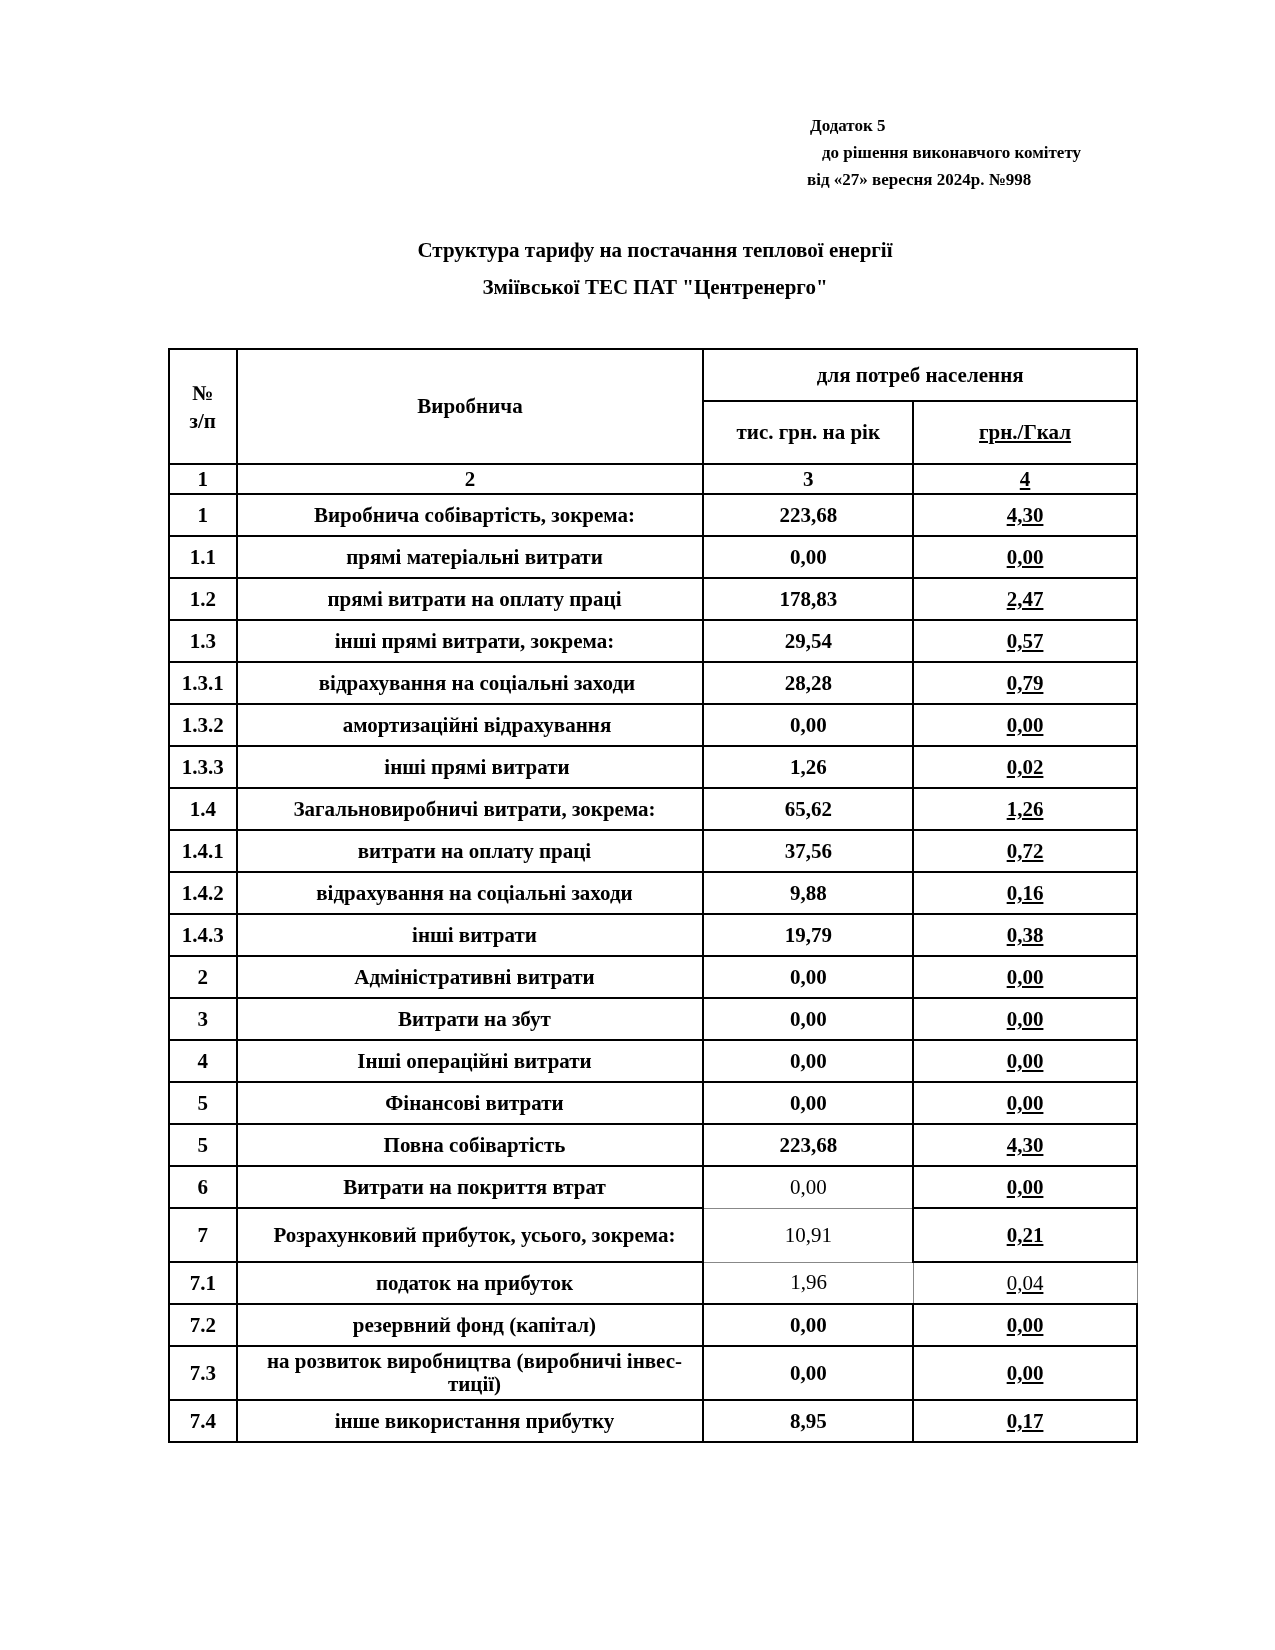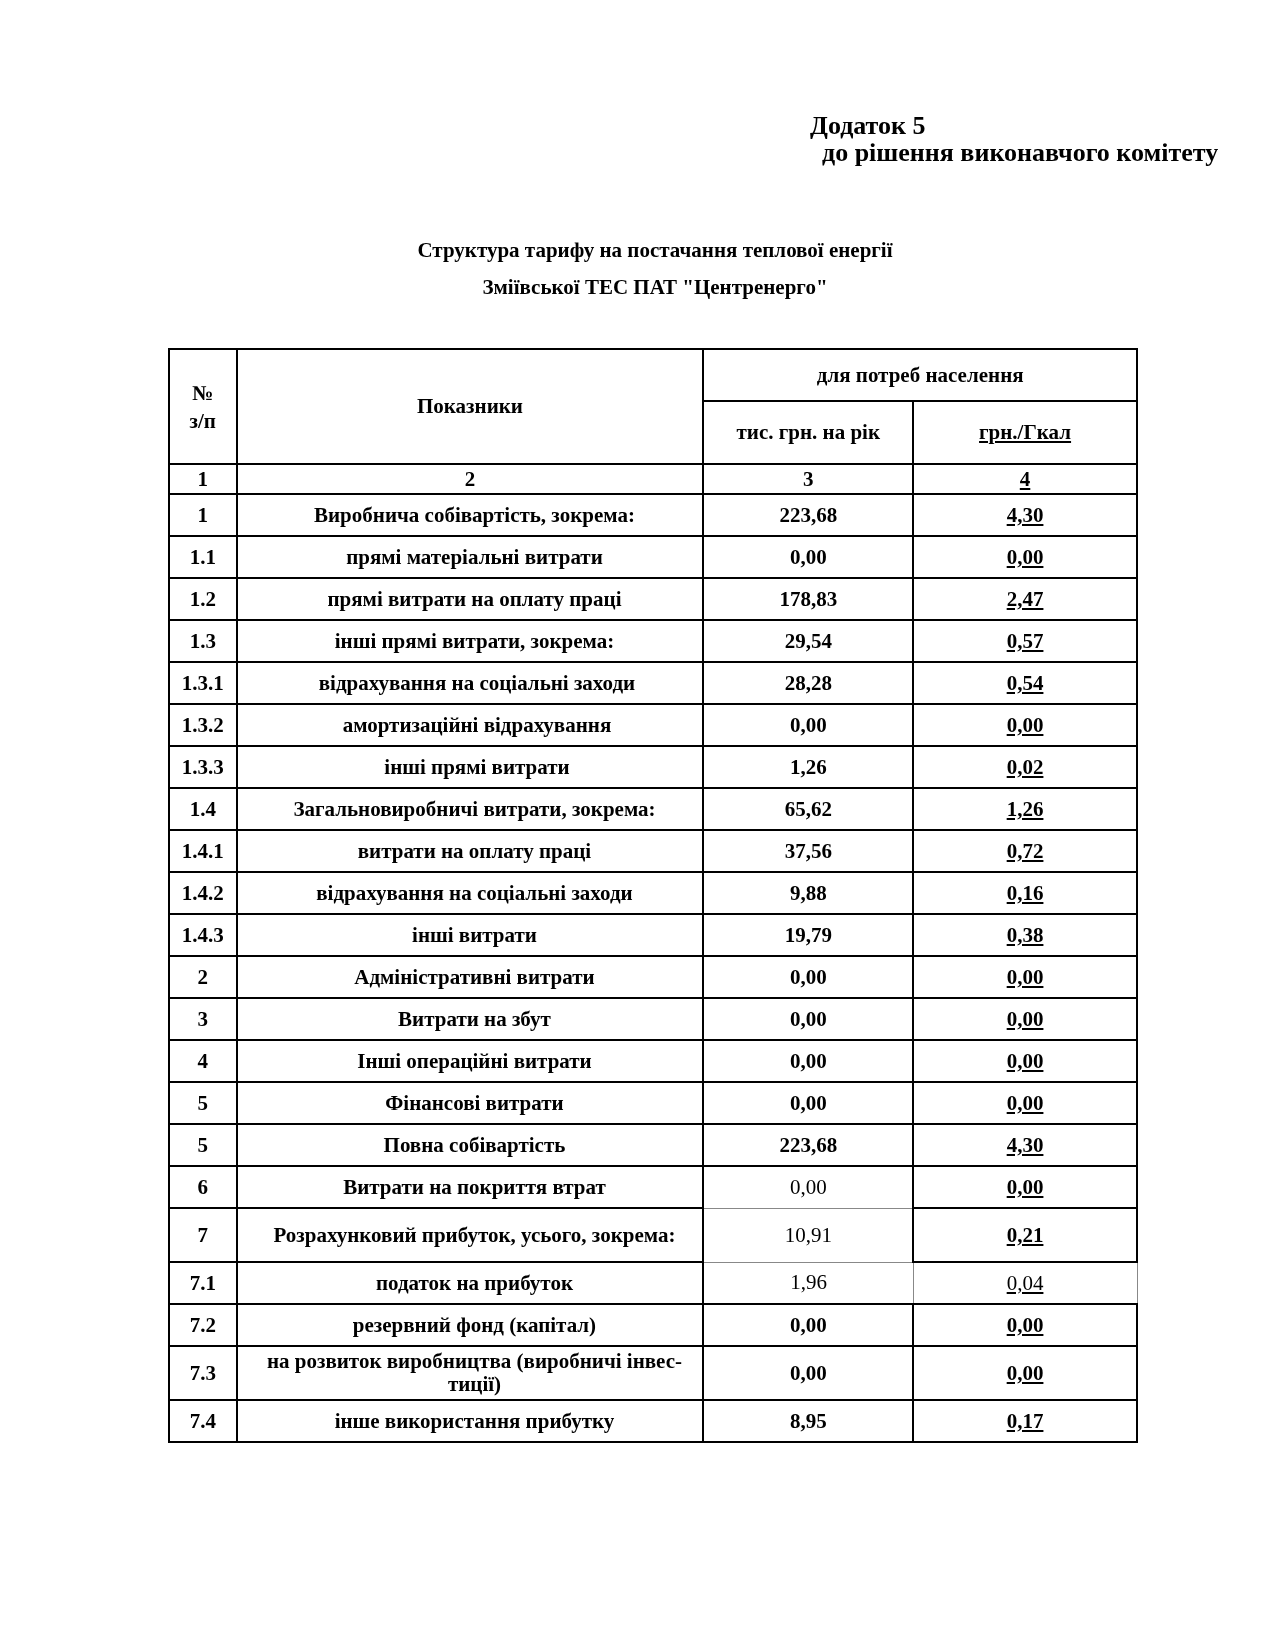--- a/index.html
+++ b/index.html
@@ -1,18 +1,18 @@
 <!DOCTYPE html>
 <html><head>
 <meta charset="utf-8">
 <style>
   html, body { margin: 0; padding: 0; background: #ffffff; }
   body { width: 1275px; height: 1650px; position: relative; overflow: hidden;
          font-family: "Liberation Serif", "DejaVu Serif", serif; color: #000; }
-  .annex { position: absolute; left: 810px; top: 112px; font-size: 26px; font-weight: bold; line-height: 27px; }
+  .annex { position: absolute; left: 810px; top: 112px; font-size: 17px; font-weight: bold; line-height: 27px; }
   .annex div { white-space: nowrap; }
   .annex .l2 { margin-left: 12px; }
   .annex .l3 { margin-left: -3px; }
   .title { position: absolute; left: 0; width: 1310px; top: 232px; text-align: center;
            font-size: 21px; font-weight: bold; line-height: 37px; }
   table.tariff { position: absolute; left: 168px; top: 348px; width: 970px;
                  border-collapse: collapse; table-layout: fixed; font-size: 21px; font-weight: bold; }
   table.tariff td { border: 2px solid #000; padding: 0; vertical-align: middle; }
   .c1 { width: 67px; text-align: center; }
   .c2 { width: 463px; text-align: center; }
@@ -28,41 +28,42 @@
   .thin { font-weight: normal; }
   .thin-border { border: 1px solid #888 !important; }
   .hdr-label { line-height: 28px; }
 </style>
 </head>
 <body>
 
 <div class="annex">
   <div>Додаток 5</div>
   <div class="l2">до рішення виконавчого комітету</div>
+  <div class="l3">від «27» вересня 2024р. №998</div>
 </div>
 
 <div class="title">
   <div>Структура тарифу на постачання теплової енергії</div>
   <div>Зміївської ТЕС ПАТ "Центренерго"</div>
 </div>
 
 <table class="tariff">
   <colgroup>
     <col class="c1">
       <col class="c2">
       <col class="c3">
       <col class="c4">
   </colgroup>
   <tbody>
       <tr class="hdr-top">
     <td class="c1" rowspan="2">
       <div class="hdr-label">№</div>
       <div class="hdr-label">з/п</div>
     </td>
-    <td class="c2" rowspan="2" style="text-align:center">Показники</td>
+    <td class="c2" rowspan="2" style="text-align:center">Виробнича</td>
     <td colspan="2" style="text-align:center">для потреб населення</td>
   </tr>
   <tr class="hdr-sub">
     <td class="c3">тис. грн. на рік</td>
     <td class="c4">грн./Гкал</td>
   </tr>
   <tr class="numrow">
     <td class="c1">1</td>
     <td style="text-align:center">2</td>
     <td class="c3">3</td>
@@ -91,21 +92,21 @@
       <tr class="row">
         <td class="c1">1.3</td>
         <td class="c2 name">інші прямі витрати, зокрема:</td>
         <td class="c3">29,54</td>
         <td class="c4">0,57</td>
       </tr>
       <tr class="row">
         <td class="c1">1.3.1</td>
         <td class="c2 name ind">відрахування  на соціальні заходи</td>
         <td class="c3">28,28</td>
-        <td class="c4">0,54</td>
+        <td class="c4">0,79</td>
       </tr>
       <tr class="row">
         <td class="c1">1.3.2</td>
         <td class="c2 name ind">амортизаційні відрахування</td>
         <td class="c3">0,00</td>
         <td class="c4">0,00</td>
       </tr>
       <tr class="row">
         <td class="c1">1.3.3</td>
         <td class="c2 name ind">інші прямі витрати</td>

